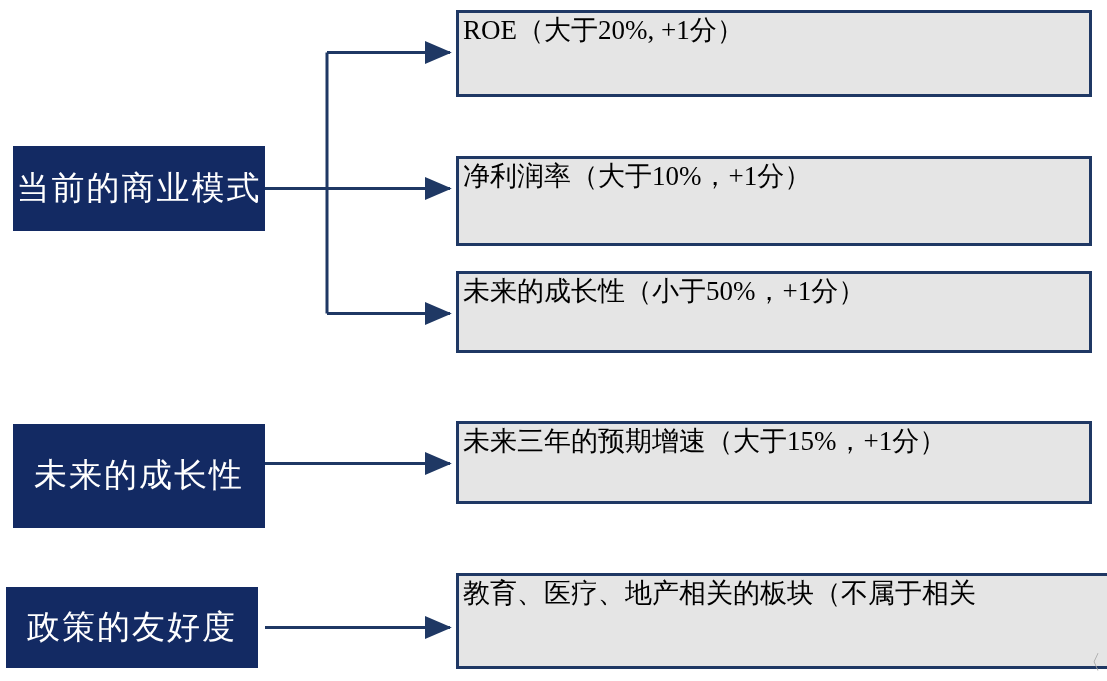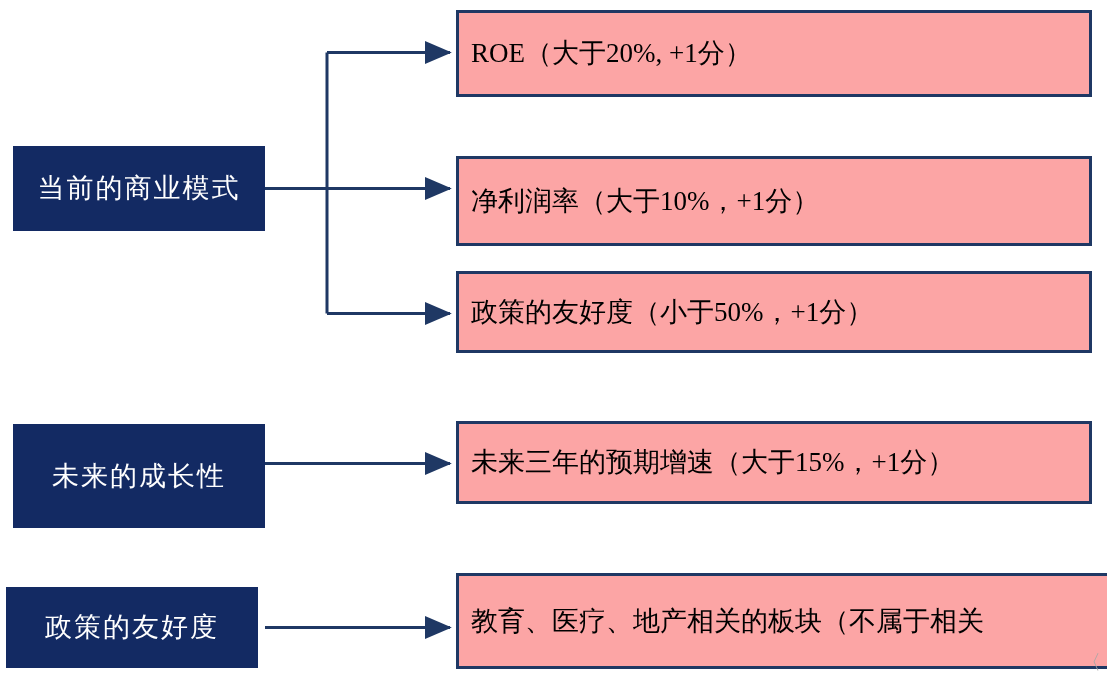--- a/index.html
+++ b/index.html
@@ -33,36 +33,36 @@
     z-index: 2;
     background: #132A63;
     border: 1px solid #132A63;
     box-sizing: border-box;
     display: flex;
     align-items: center;
     justify-content: center;
   }
   .category-label {
     color: #FFFFFF;
-    font-size: 27px;
+    font-size: 33px;
     letter-spacing: 2px;
     line-height: 1.2;
     white-space: nowrap;
     font-family: "Liberation Serif", "DejaVu Serif", serif;
   }
   
   .criterion-box {
     position: absolute;
     z-index: 2;
-    background: #fca5a5;
+    background: #e5e5e5;
     border: 3px solid #1F3864;
     box-sizing: border-box;
     display: flex;
-    align-items: center;
-    padding-left: 12px;
+    align-items: flex-start;
+    padding-left: 4px;
     padding-right: 8px;
   }
   .criterion-label {
     color: #000000;
     font-size: 27px;
     line-height: 1.28;
     font-family: "Liberation Serif", "DejaVu Serif", serif;
   }
   
   #page-chevron {
@@ -120,21 +120,21 @@
 
   <div class="criterion-box" style="left:456px; top:10px; width:636px; height:87px;">
     <span class="criterion-label">ROE（大于20%, +1分）</span>
   </div>
 
   <div class="criterion-box" style="left:456px; top:156px; width:636px; height:90px;">
     <span class="criterion-label">净利润率（大于10%，+1分）</span>
   </div>
 
   <div class="criterion-box" style="left:456px; top:271px; width:636px; height:82px;">
-    <span class="criterion-label">政策的友好度（小于50%，+1分）</span>
+    <span class="criterion-label">未来的成长性（小于50%，+1分）</span>
   </div>
 
   <div class="criterion-box" style="left:456px; top:421px; width:636px; height:83px;">
     <span class="criterion-label">未来三年的预期增速（大于15%，+1分）</span>
   </div>
 
   <div class="criterion-box" style="left:456px; top:573px; width:748px; height:96px;">
     <span class="criterion-label">
       <span>教育、医疗、地产相关的板块（不属于相关</span><br>
     </span>

